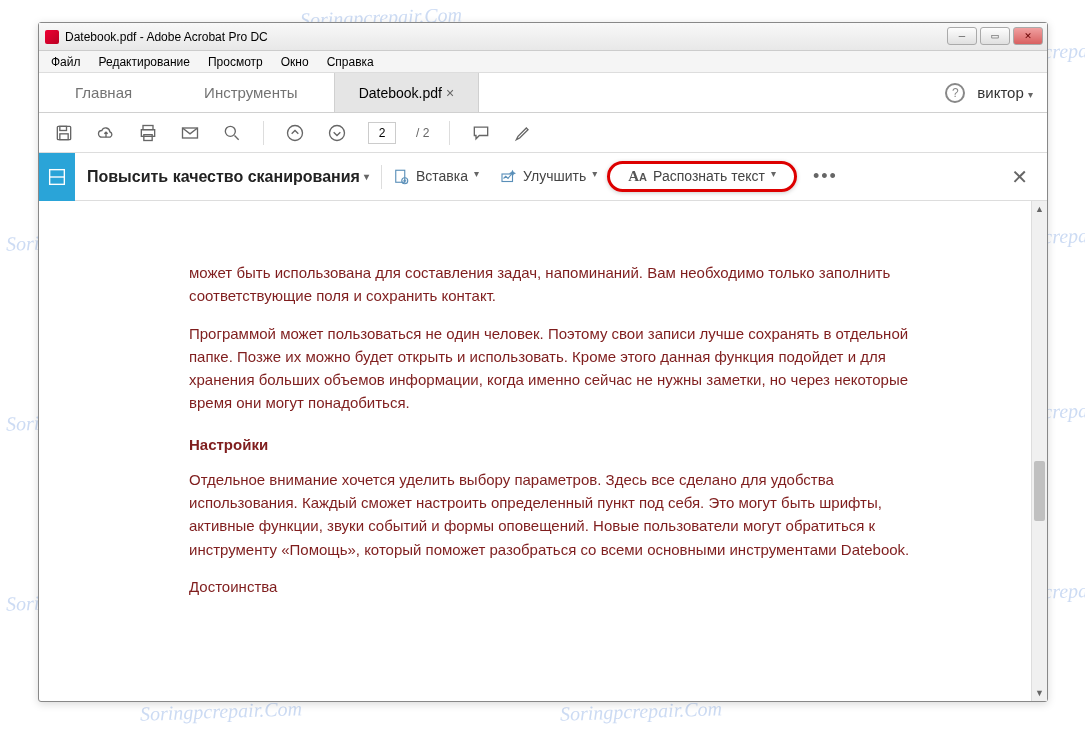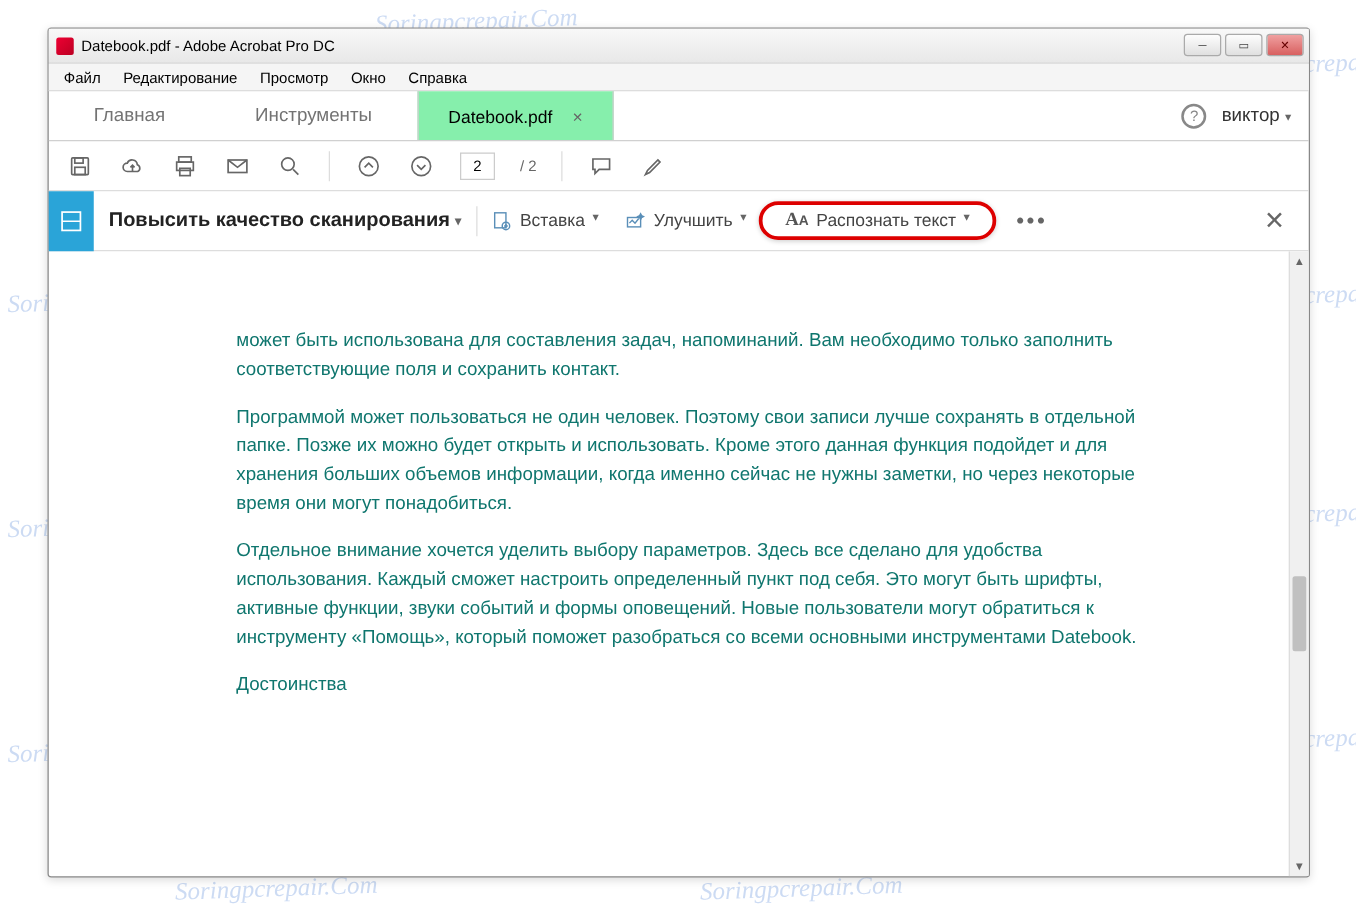--- a/index.html
+++ b/index.html
@@ -8,21 +8,21 @@
 .window{position:absolute;left:38px;top:22px;width:1010px;height:680px;border:1px solid #888;background:#fff;border-radius:3px;box-shadow:0 2px 8px rgba(0,0,0,0.15);display:flex;flex-direction:column}
 .titlebar{height:28px;background:linear-gradient(#f8f8f8,#e8e8e8);border-bottom:1px solid #ccc;display:flex;align-items:center;padding-left:6px;gap:6px;font-size:12px}
 .app-icon{width:14px;height:14px;background:linear-gradient(135deg,#e03,#b02);border-radius:2px}
 .win-controls{position:absolute;right:4px;top:4px;display:flex;gap:3px}
 .win-btn{width:30px;height:18px;border:1px solid #aaa;border-radius:3px;background:linear-gradient(#fdfdfd,#e0e0e0);display:flex;align-items:center;justify-content:center;font-size:9px;color:#444}
 .win-btn.close{background:linear-gradient(#f0a0a0,#d86060);color:#600}
 .menubar{height:22px;background:#f5f5f5;border-bottom:1px solid #ddd;display:flex;align-items:center;gap:2px;padding:0 4px;font-size:12px}
 .menubar span{padding:16px 8px;cursor:pointer}
 .tabbar{height:40px;border-bottom:1px solid #d0d0d0;display:flex;align-items:stretch;position:relative}
 .nav-tab{padding:0 36px;display:flex;align-items:center;font-size:15px;color:#737373;cursor:pointer}
-.doc-tab{padding:0 24px 0 24px;display:flex;align-items:center;gap:16px;font-size:14px;border-right:1px solid #d0d0d0;border-left:1px solid #d0d0d0;background:#86efac}
+.doc-tab{padding:0 24px 0 24px;display:flex;align-items:center;gap:4px;font-size:14px;border-right:1px solid #d0d0d0;border-left:1px solid #d0d0d0;background:#e5e5e5}
 .doc-tab .x{color:#666;cursor:pointer;font-size:14px}
 .user-area{margin-left:auto;display:flex;align-items:center;gap:12px;padding:0 14px;font-size:15px;color:#333}
 .help-icn{width:20px;height:20px;border:2px solid #888;border-radius:50%;display:flex;align-items:center;justify-content:center;font-size:12px;color:#888}
 .toolbar1{height:40px;border-bottom:1px solid #ddd;display:flex;align-items:center;padding:0 14px;gap:20px}
 .sep{width:1px;height:24px;background:#ddd}
 .tbicon{width:22px;height:22px;display:flex;align-items:center;justify-content:center;cursor:pointer}
 .tbicon svg{width:20px;height:20px;stroke:#666;fill:none;stroke-width:1.6}
 .page-input{width:28px;height:22px;border:1px solid #ccc;text-align:center;font-size:12px}
 .page-count{font-size:12px;color:#666}
 .toolbar2{height:48px;border-bottom:1px solid #ddd;display:flex;align-items:center;padding-right:15px}
@@ -30,21 +30,21 @@
 .scan-block svg{stroke:#fff;fill:none;width:22px;height:22px;stroke-width:1.5}
 .quality-dd{font-size:16px;font-weight:600;color:#222;padding:0 12px;display:flex;align-items:center;gap:4px;cursor:pointer}
 .dd-caret{font-size:10px;color:#666}
 .tb2-btn{display:flex;gap:6px;padding:0 10px;font-size:14px;color:#444;cursor:pointer}
 .tb2-btn svg{width:18px;height:18px;stroke:#5a8fb8;fill:none;stroke-width:1.5}
 .highlight-box{border:3px solid #d00;border-radius:16px;padding:4px 8px;box-shadow:0 1px 4px rgba(0,0,0,0.2)}
 .aa-glyph{font-size:15px;font-weight:600;color:#555;font-family:serif}
 .more-dots{padding:0 16px;color:#666;font-size:18px;cursor:pointer;letter-spacing:2px}
 .close-panel{margin-left:auto;font-size:20px;color:#666;cursor:pointer;padding:0 4px}
 .content-area{flex:1;display:flex;overflow:hidden}
-.doc-view{flex:1;overflow:auto;padding:60px 86px 0 150px;font-size:15px;color:#0f766e;line-height:1.55}
+.doc-view{flex:1;overflow:auto;padding:60px 86px 0 150px;font-size:15px;color:#7f1d1d;line-height:1.55}
 .doc-view p{margin-bottom:14px}
 .doc-view h3{font-size:15px;font-weight:700;margin:18px 0 12px}
 .scrollbar{width:16px;background:#f0f0f0;border-left:1px solid #ddd;position:relative}
 .scroll-thumb{position:absolute;left:2px;right:2px;top:260px;height:60px;background:#c0c0c0;border-radius:2px}
 .scroll-arrow{position:absolute;left:0;right:0;height:16px;display:flex;align-items:center;justify-content:center;font-size:9px;color:#666}
 .scroll-arrow.up{top:0}.scroll-arrow.down{bottom:0}
 </style>
 </head>
 <body>
 
@@ -193,20 +193,21 @@
       </div>
     </div>
     <div class="more-dots">•••</div>
     <div class="close-panel">✕</div>
   </div>
 
   <div class="content-area">
     <div class="doc-view">
       <p>может быть использована для составления задач, напоминаний. Вам необходимо только заполнить соответствующие поля и сохранить контакт.</p>
       <p>Программой может пользоваться не один человек. Поэтому свои записи лучше сохранять в отдельной папке. Позже их можно будет открыть и использовать. Кроме этого данная функция подойдет и для хранения больших объемов информации, когда именно сейчас не нужны заметки, но через некоторые время они могут понадобиться.</p>
+      <h3>Настройки</h3>
       <p>Отдельное внимание хочется уделить выбору параметров. Здесь все сделано для удобства использования. Каждый сможет настроить определенный пункт под себя. Это могут быть шрифты, активные функции, звуки событий и формы оповещений. Новые пользователи могут обратиться к инструменту «Помощь», который поможет разобраться со всеми основными инструментами Datebook.</p>
       <p>Достоинства</p>
     </div>
     <div class="scrollbar">
       <div class="scroll-arrow up">▲</div>
       <div class="scroll-thumb"></div>
       <div class="scroll-arrow down">▼</div>
     </div>
   </div>
 </div>

